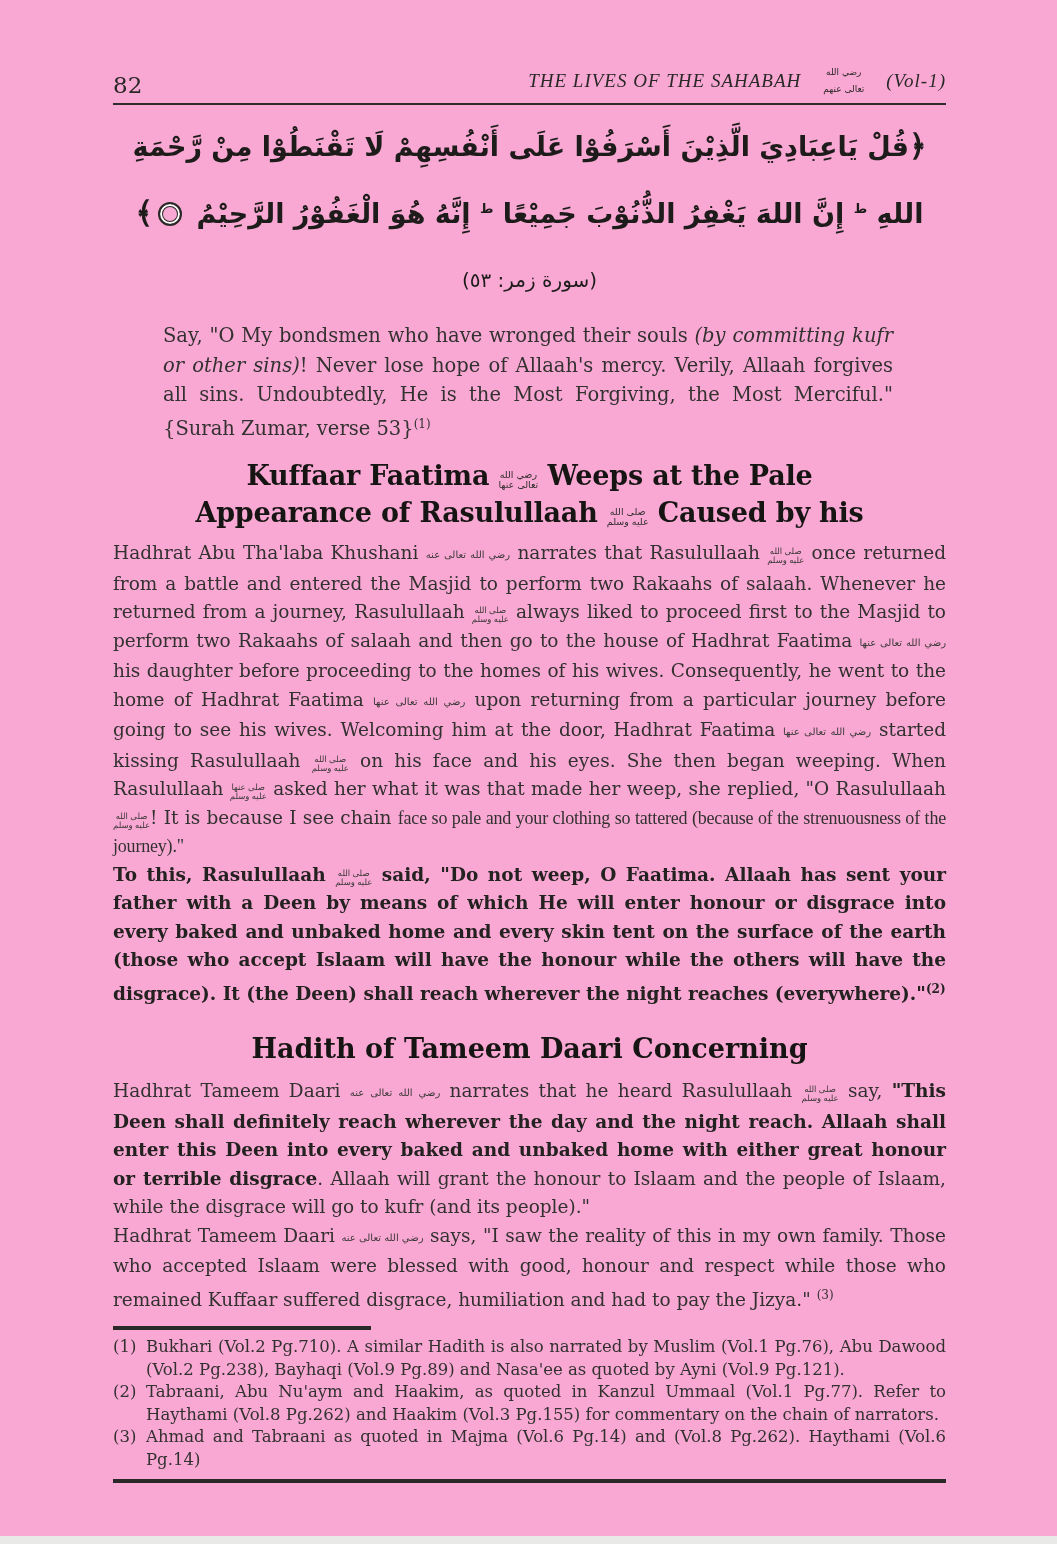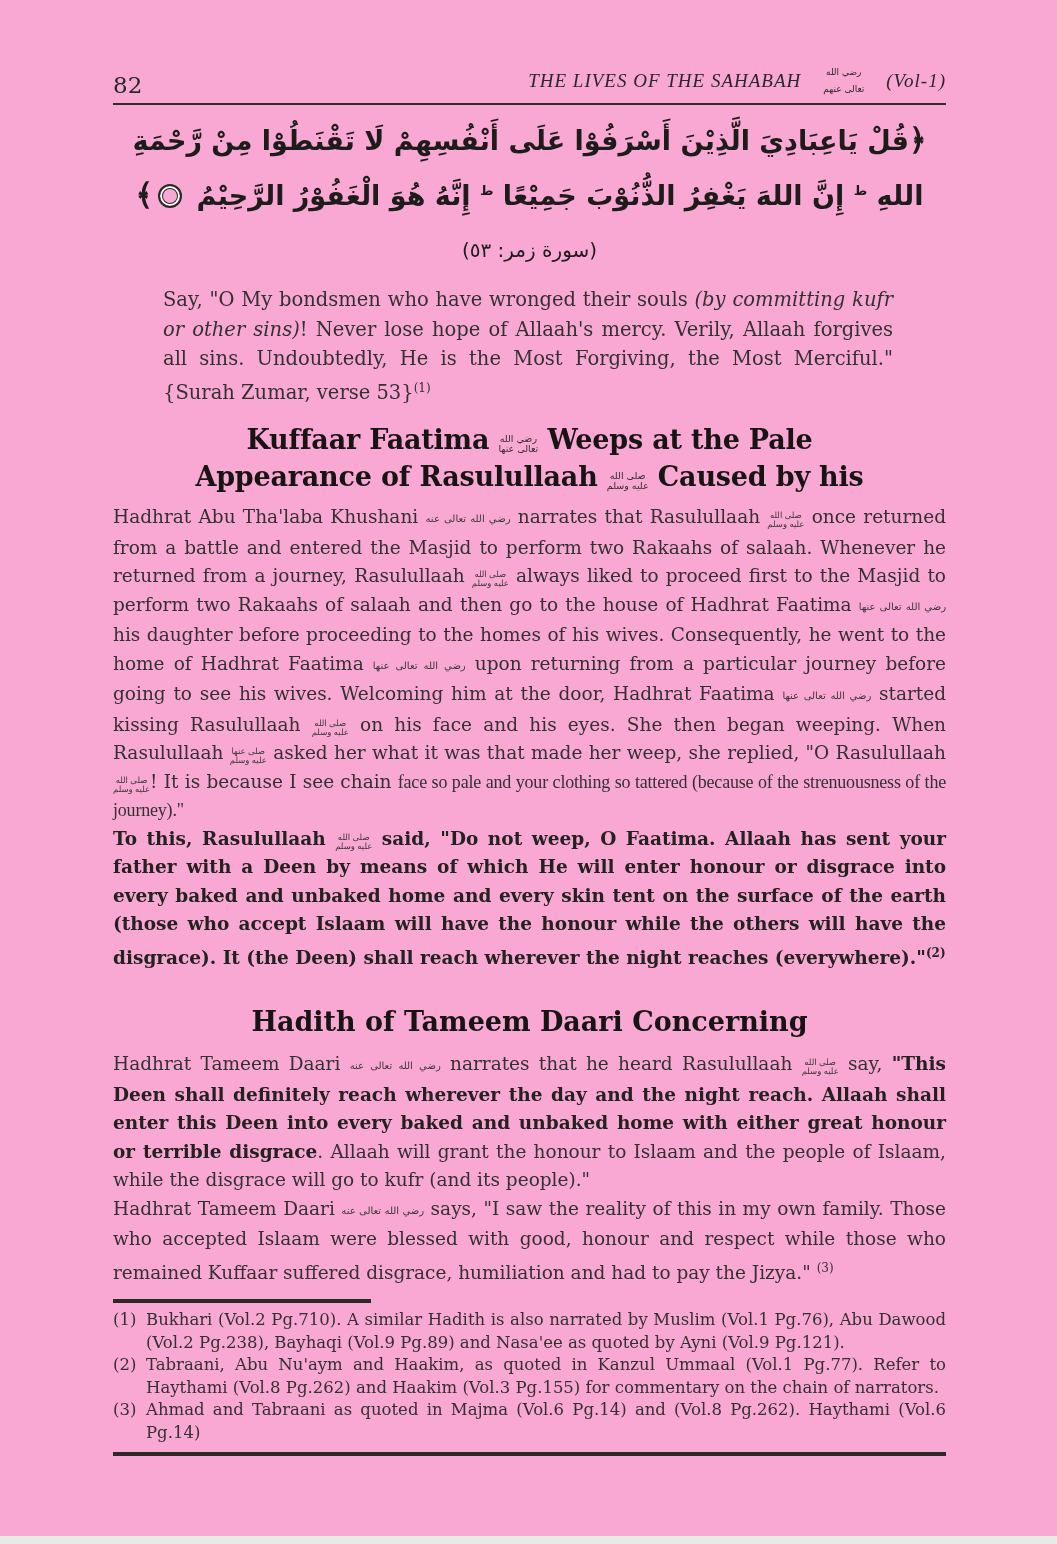--- a/index.html
+++ b/index.html
@@ -38,21 +38,21 @@
     letter-spacing:0;
     vertical-align:middle;
   }
   
   .verse{
     direction:rtl;
     text-align:center;
     font-family:"DejaVu Sans","DejaVu Serif",sans-serif;
     font-weight:bold;
     font-size:27px;
-    line-height:50px;
+    line-height:62px;
     color:#1e1c1a;
     margin:10px 10px 0 10px;
   }
   .seg-waqf{font-size:13px;vertical-align:10px;font-weight:bold;}
   .seg-ornate{font-size:30px;}
   .seg-ref{font-size:20px;font-weight:normal;}
   .seg-ayah-circle{
     display:inline-block;width:20px;height:20px;
     border:2px solid #2a2826;border-radius:50%;
     box-shadow:inset 0 0 0 2px #fdfdfb, inset 0 0 0 3px #2a2826;
@@ -72,36 +72,36 @@
     color:#171513;
     font-size:27px;line-height:37px;
     margin:14px 0 8px 0;
     letter-spacing:-0.2px;
   }
   .h-big2{
     text-align:center;
     font-weight:bold;
     color:#171513;
     font-size:27px;line-height:44px;
-    margin:28px 0 6px 0;
+    margin:19px 0 6px 0;
   }
   
   .para{
     font-size:18.5px;line-height:28.5px;
     text-align:justify;
     color:#333130;
     margin:0;
   }
   .para.bold{font-weight:bold;color:#242220;}
   .seg-italic{font-style:italic;}
   .seg-bold{font-weight:bold;color:#242220;}
   .seg-sup{font-size:12px;vertical-align:7px;}
   .seg-cond{font-family:"Liberation Serif",serif;font-size:18px;letter-spacing:-0.2px;}
   .seg-hon{
-    font-family:Liberation Sans, sans-serif;
+    font-family:Liberation Serif, serif;
     font-size:10px;font-weight:normal;
     color:#3a3836;letter-spacing:-0.5px;
     vertical-align:1px;
   }
   .seg-saw{
     font-family:Liberation Sans, sans-serif;
     font-size:8.5px;line-height:9px;font-weight:normal;
     color:#3a3836;
     white-space:pre-line;display:inline-block;text-align:center;
     vertical-align:-4px;letter-spacing:-0.5px;

